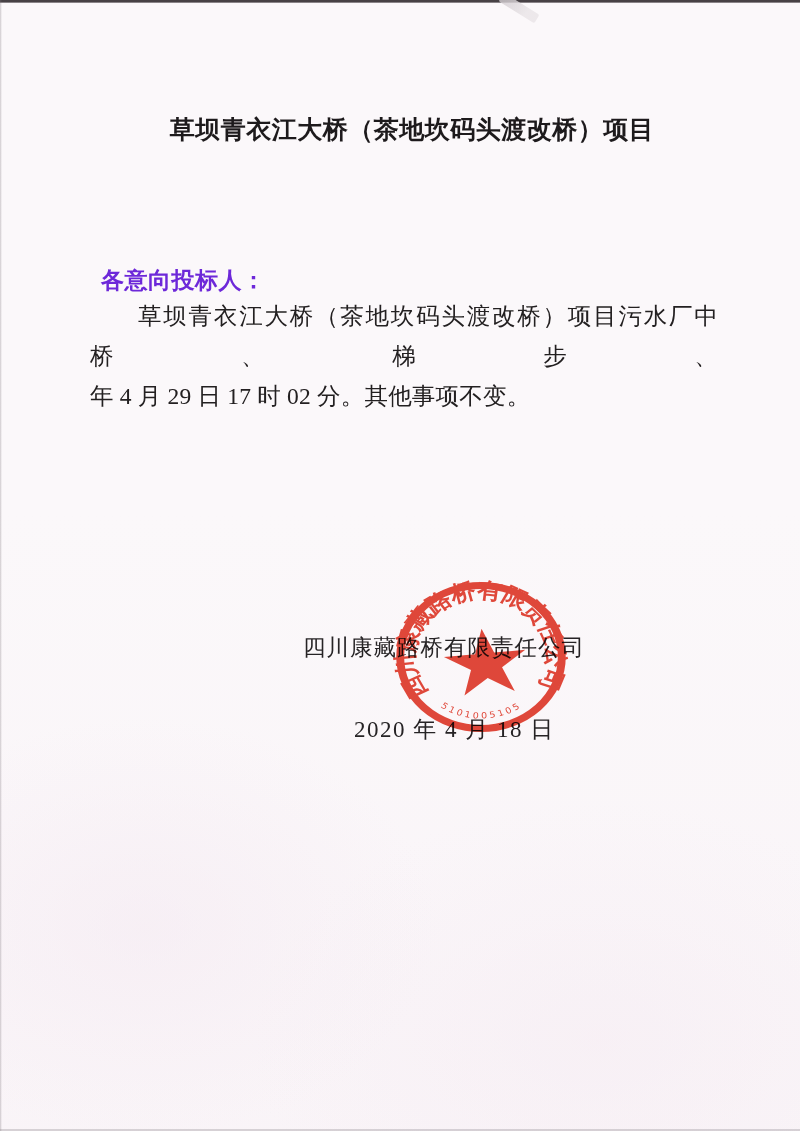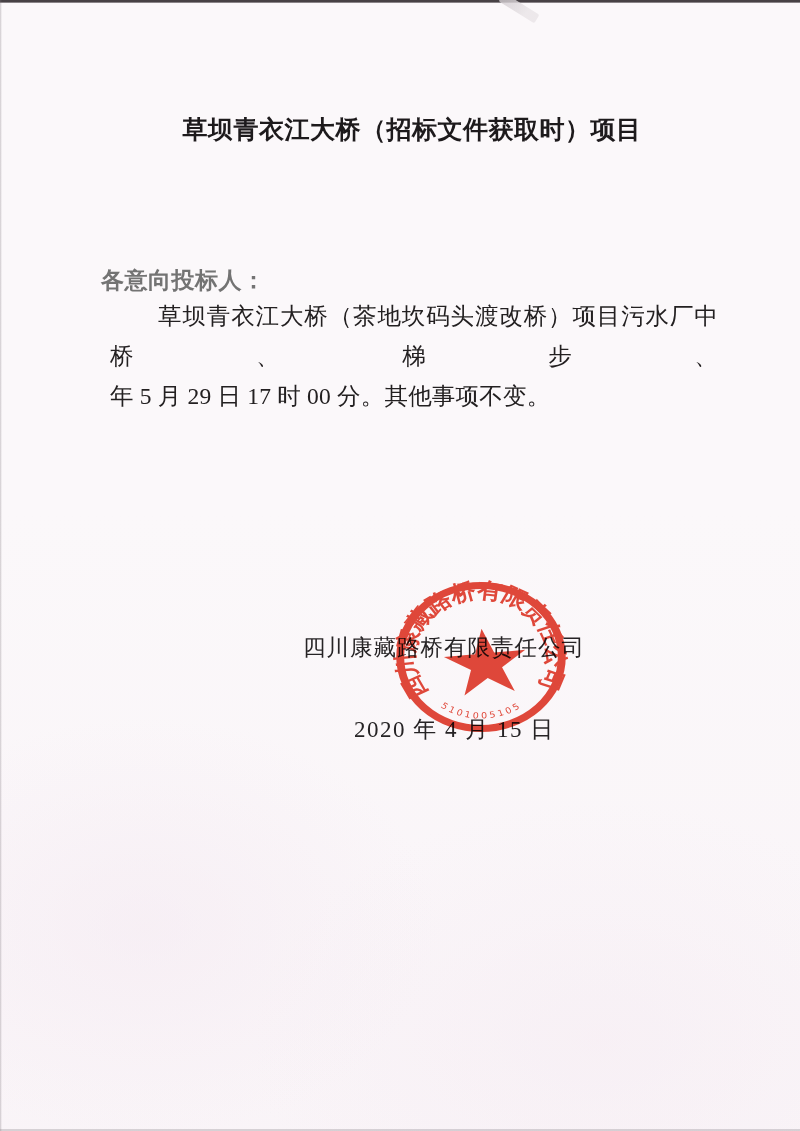--- a/index.html
+++ b/index.html
@@ -52,35 +52,34 @@
     font-weight:bold;
     font-size:25px;
     line-height:48px;
     letter-spacing:.5px;
     color:#1d1a1c;
   }
 
   .salutation{
     position:absolute; top:265px; left:101px;
     font-size:23px; font-weight:bold; letter-spacing:.5px;
-    color:#737373;
+    color:#6d28d9;
   }
 
   .body-block{
     position:absolute; top:296px; left:90px; width:628px;
     font-size:23.5px; line-height:40px;
     color:var(--ink);
   }
   .body-line{
     text-align:justify;
     text-align-last:justify;
     text-justify:inter-character;
     letter-spacing:.2px;
     white-space:normal;
-    margin-left:20px;
   }
   .body-line.first{ text-indent:48px; }
   .body-line.last{ text-align-last:left; }
 
   .company{
     position:absolute; top:633px; left:303px;
     font-size:22.5px; line-height:30px; letter-spacing:1px;
     color:#262325;
   }
   .sign-date{
@@ -116,32 +115,32 @@
 
 <div class="page">
 
   <div class="tint"></div>
   <div class="scan-edge-top"></div>
   <div class="scan-edge-left"></div>
   <div class="scan-edge-bottom"></div>
   <div class="fold-mark"></div>
 
   <header class="title-block">
-    <div>草坝青衣江大桥（招标文件获取时）项目</div>
+    <div>草坝青衣江大桥（茶地坎码头渡改桥）项目</div>
   </header>
 
   <div class="salutation">各意向投标人：</div>
 
   <div class="body-block">
     <div class="body-line first">草坝青衣江大桥（茶地坎码头渡改桥）项目污水厂中桥、梯步、</div>
-    <div class="body-line last">年 5 月 29 日 17 时 00 分。其他事项不变。</div>
+    <div class="body-line last">年 4 月 29 日 17 时 02 分。其他事项不变。</div>
   </div>
 
   <div class="company">四川康藏路桥有限责任公司</div>
-  <div class="sign-date">2020 年 4 月 15 日</div>
+  <div class="sign-date">2020 年 4 月 18 日</div>
 
   <svg class="seal" viewBox="-100 -100 200 200" xmlns="http://www.w3.org/2000/svg">
     <g transform="scale(1.13,1)">
       <circle class="ring" cx="0" cy="0" r="71.5"></circle>
       <path id="sealTextPath" d="M -46.5 36.3 A 59 59 0 1 1 46.5 36.3" fill="none"></path>
       <path id="sealSerialPath" d="M -36 50 A 62 62 0 0 0 36 50" fill="none"></path>
       <text class="seal-text">
         <textPath href="#sealTextPath" startOffset="0" textLength="256" lengthAdjust="spacing">四川康藏路桥有限责任公司</textPath>
       </text>
       <text class="seal-serial">

